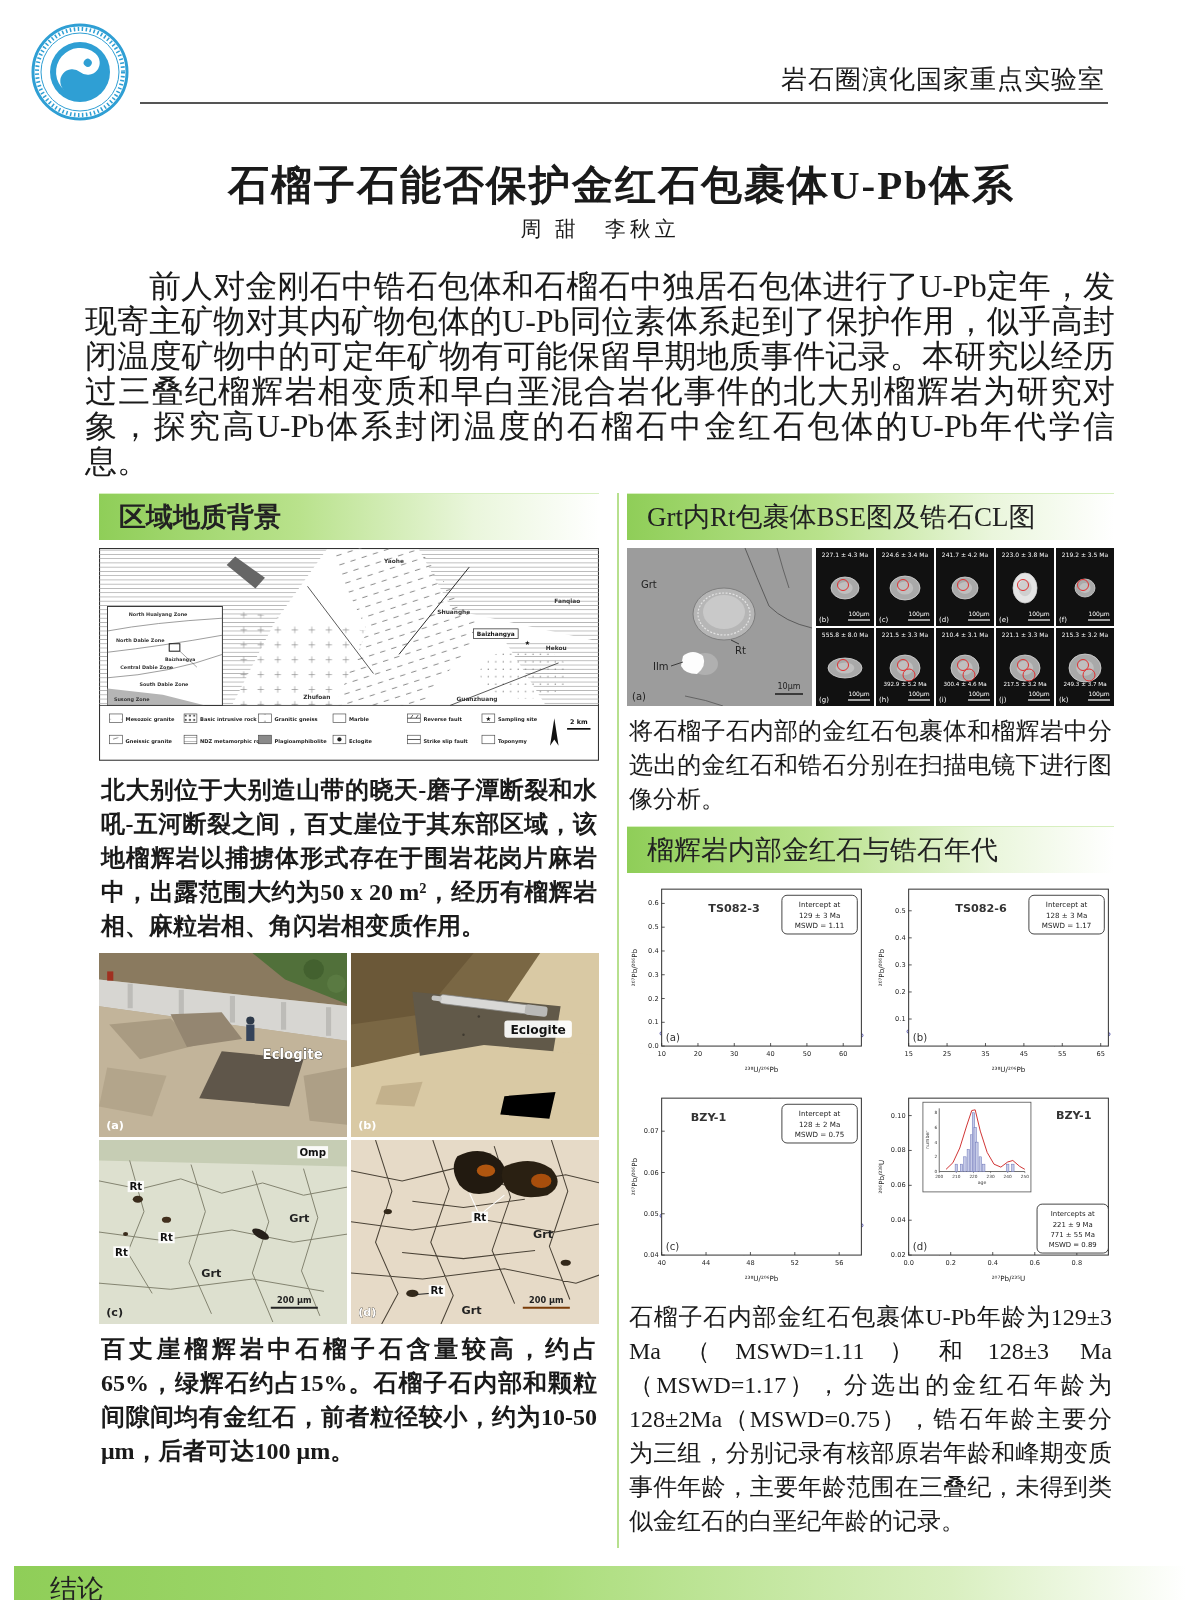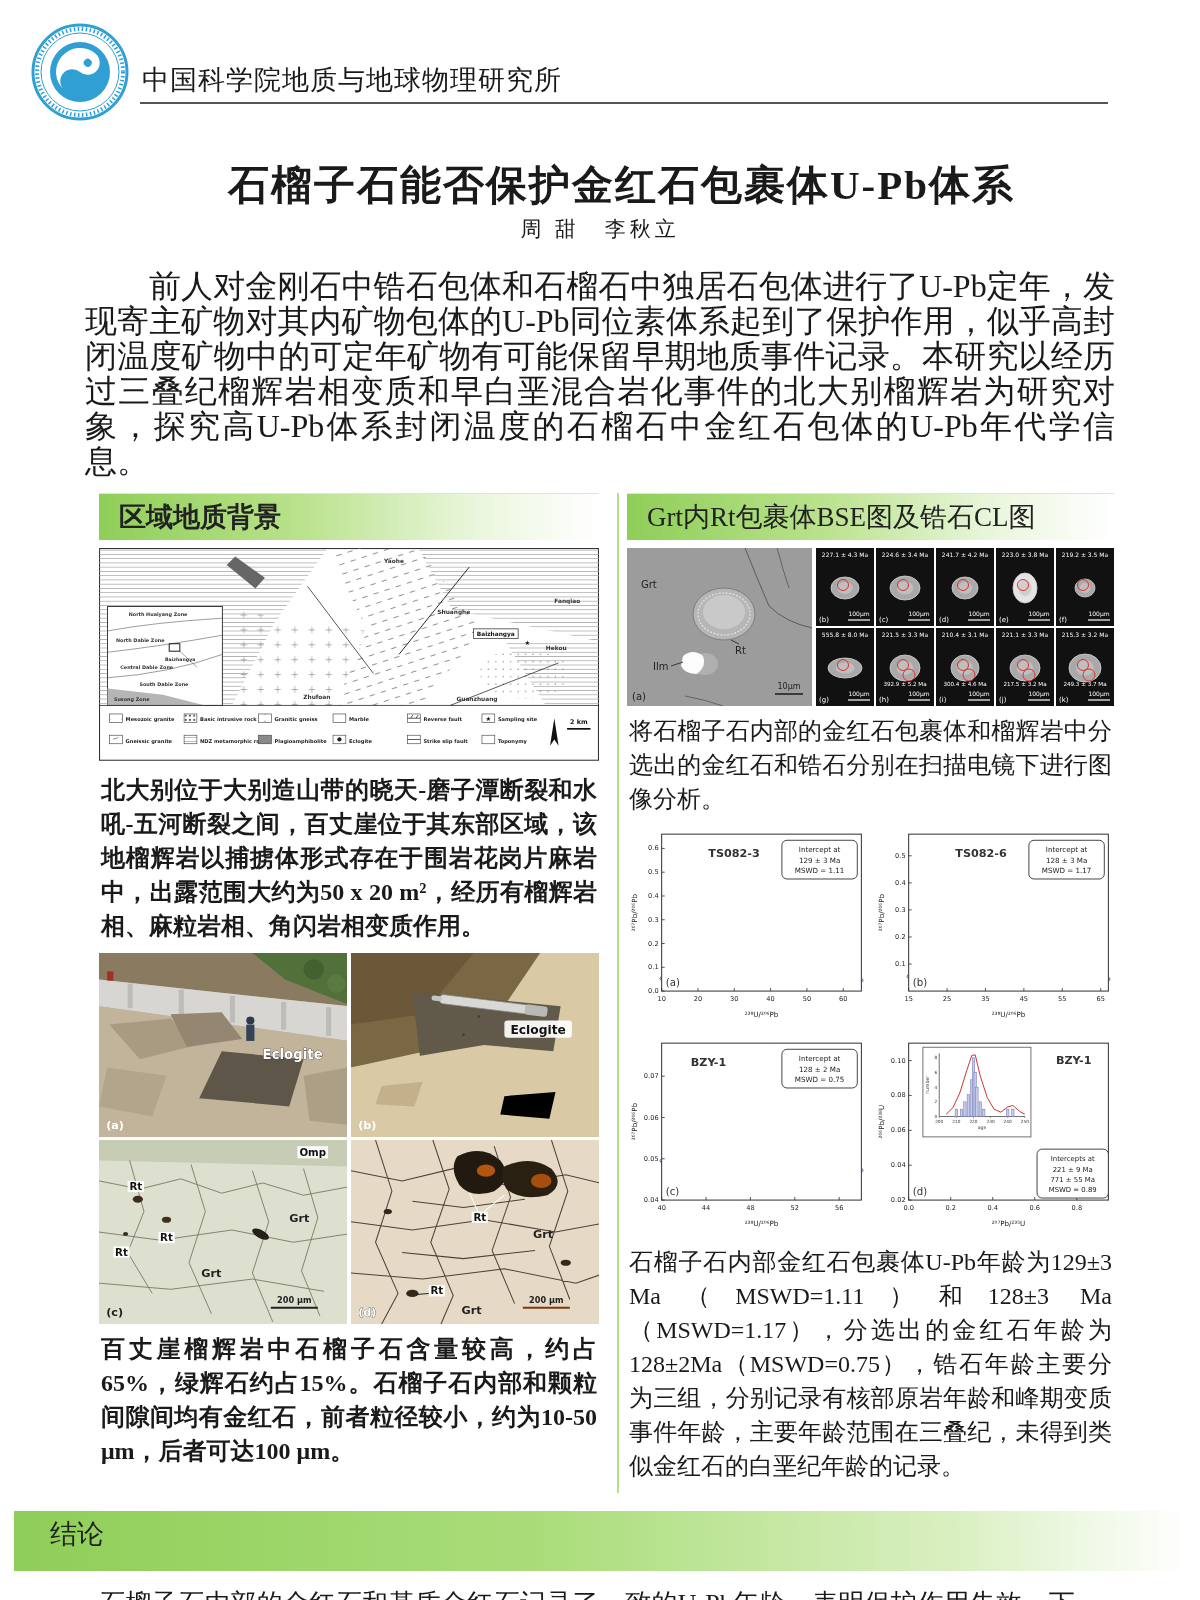--- a/index.html
+++ b/index.html
@@ -42,21 +42,21 @@
 
   <div class="hdr">
     <svg class="logo" viewBox="0 0 100 100">
       <circle cx="50" cy="50" r="47" fill="#fff" stroke="#2f9fd4" stroke-width="3"></circle>
       <circle cx="50" cy="50" r="39" fill="#fff" stroke="#2f9fd4" stroke-width="1"></circle>
       <circle cx="50" cy="50" r="43" fill="none" stroke="#2f9fd4" stroke-width="4" stroke-dasharray="1.5 2.5"></circle>
       <circle cx="50" cy="50" r="30" fill="#2f9fd4"></circle>
       <path d="M50 26 A24 24 0 1 0 50 74 A12 12 0 0 1 50 50 A12 12 0 1 0 50 26 Z" fill="#fff" transform="rotate(40 50 50)"></path>
       <circle cx="50" cy="38" r="4" fill="#2f9fd4" transform="rotate(40 50 50)"></circle>
     </svg>
-    <div class="inst">中国科学院地质与地球物理研究所</div>
+    <div class="lab">岩石圈演化国家重点实验室</div>
     <div class="hdr-rule"></div>
   </div>
 
   <div class="title">石榴子石能否保护金红石包裹体U-Pb体系</div>
   <div class="authors">周 甜　李秋立</div>
   <p class="abstract">前人对金刚石中锆石包体和石榴石中独居石包体进行了U-Pb定年，发现寄主矿物对其内矿物包体的U-Pb同位素体系起到了保护作用，似乎高封闭温度矿物中的可定年矿物有可能保留早期地质事件记录。本研究以经历过三叠纪榴辉岩相变质和早白垩混合岩化事件的北大别榴辉岩为研究对象，探究高U-Pb体系封闭温度的石榴石中金红石包体的U-Pb年代学信息。</p>
 
   <div class="columns">
 
     <div class="col-left">
@@ -420,20 +420,21 @@
               <text x="29" y="58" font-size="5.6" text-anchor="middle" fill="#fff">249.3 ± 3.7 Ma</text>
               <text x="3" y="74" font-size="7" text-anchor="start" fill="#fff">(k)</text>
               <line x1="32" y1="72" x2="54" y2="72" stroke="#fff" stroke-width="1.2"></line>
               <text x="43" y="68" font-size="6" text-anchor="middle" fill="#fff">100μm</text>
             </svg>
           </div>
       </div>
 
       <p class="body-text">将石榴子石内部的金红石包裹体和榴辉岩中分选出的金红石和锆石分别在扫描电镜下进行图像分析。</p>
 
+      <div class="secbar">榴辉岩内部金红石与锆石年代</div>
 
       <div class="plots-grid" id="plots-grid">
         <div class="plot-cell" id="plot-a"><svg viewBox="0 0 236 195" width="100%">
               <line x1="34" y1="149.63333333333333" x2="230" y2="151.5" stroke="#3a3aa0" stroke-width="1.3"></line>
               <circle cx="34" cy="149.63333333333333" r="1.6" fill="#fff" stroke="#3a3aa0" stroke-width="0.8"></circle>
               <circle cx="51.81818181818181" cy="149.80303030303028" r="1.6" fill="#fff" stroke="#3a3aa0" stroke-width="0.8"></circle>
               <circle cx="69.63636363636363" cy="149.97272727272727" r="1.6" fill="#fff" stroke="#3a3aa0" stroke-width="0.8"></circle>
               <circle cx="87.45454545454545" cy="150.14242424242423" r="1.6" fill="#fff" stroke="#3a3aa0" stroke-width="0.8"></circle>
               <circle cx="105.27272727272727" cy="150.3121212121212" r="1.6" fill="#fff" stroke="#3a3aa0" stroke-width="0.8"></circle>
               <circle cx="123.0909090909091" cy="150.48181818181817" r="1.6" fill="#fff" stroke="#3a3aa0" stroke-width="0.8"></circle>

